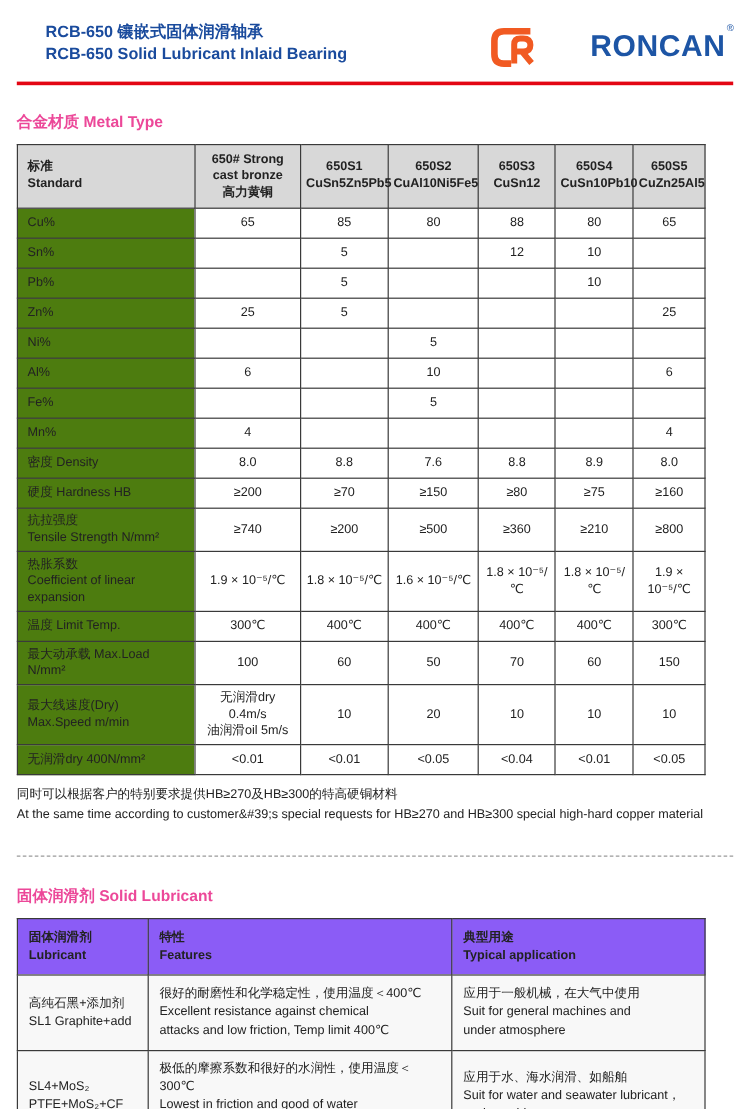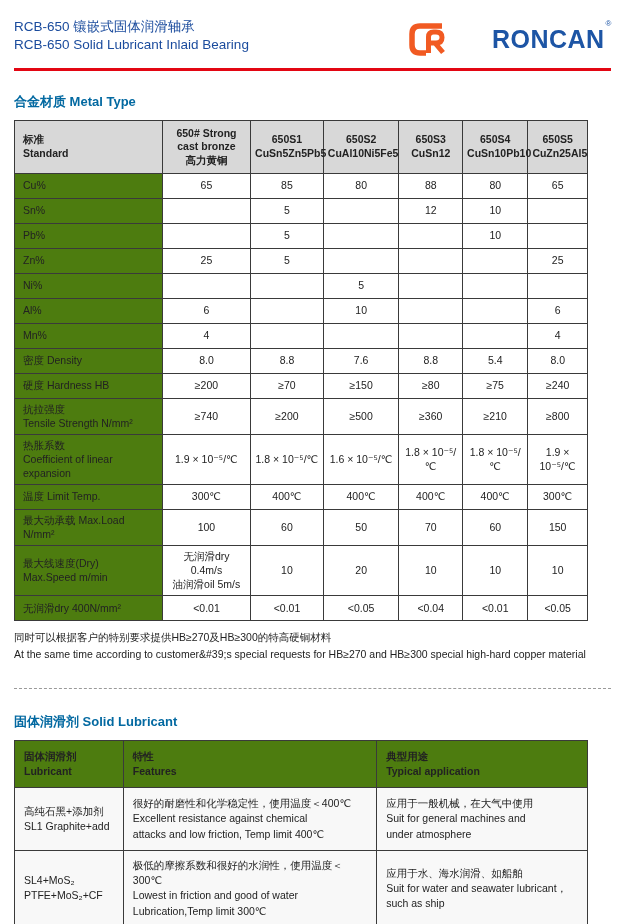--- a/index.html
+++ b/index.html
@@ -6,29 +6,29 @@
   body{
     width:625px;min-height:924px;background:#ffffff;color:#222;
     font-family:"Liberation Sans","DejaVu Sans",sans-serif;
     -webkit-font-smoothing:antialiased;
   }
   .page{padding:18px 14px 20px 14px;}
 
   
   .hdr{display:flex;justify-content:space-between;align-items:flex-start;}
   .hdr-titles{line-height:1.35;}
-  .hdr-titles .t{font-weight:normal;font-size:13.5px;color:#1a4b9d;}
+  .hdr-titles .t{font-weight:bold;font-size:13.5px;color:#1a4b9d;margin-left:24px;}
   .logo{display:flex;align-items:center;margin-top:2px;gap:40px;}
   .logo svg{display:block;}
   .logo-text{font-weight:bold;font-size:25px;color:#1d55a5;letter-spacing:.5px;margin-left:5px;line-height:1;}
   .logo-reg{font-size:8px;color:#1d55a5;vertical-align:top;position:relative;top:-7px;left:1px;font-weight:normal;}
   .redline{height:3px;background:#e30613;margin-top:10px;}
 
   
-  .sec-title{font-weight:bold;font-size:13px;color:#0369a1;margin:22px 0 9px 0;}
+  .sec-title{font-weight:bold;font-size:13px;color:#ec4899;margin:22px 0 9px 0;}
 
   
   table{border-collapse:collapse;width:574px;table-layout:fixed;border-radius:12px;}
   .metal th,.metal td{
     border:1px solid #3a3a3a;font-size:10.5px;text-align:center;
     padding:4px 4px;white-space:pre-line;line-height:1.3;color:#222;
   }
   .metal thead th{background:#d8d8d8;font-weight:bold;height:44px;}
   .metal thead th.label-col{text-align:left;padding-left:8px;}
   .metal td.label-cell{background:#4d7c0f;text-align:left;padding-left:8px;}
@@ -36,21 +36,21 @@
 
   
   .notes{margin-top:8px;font-size:10.5px;line-height:1.55;color:#222;}
   .dashline{border-top:1.5px dashed #9a9a9a;margin:26px 0 0 0;}
 
   
   .lub th,.lub td{
     border:1px solid #3a3a3a;font-size:10.5px;text-align:left;
     padding:7px 9px;white-space:pre-line;line-height:1.45;color:#222;vertical-align:middle;
   }
-  .lub thead th{font-weight:bold;background:#4d7c0f;height:32px;vertical-align:middle;}
+  .lub thead th{font-weight:bold;background:#8b5cf6;height:32px;vertical-align:middle;}
   .lub td{background:#f8f8f8;height:48px;}
 </style>
 </head>
 <body>
 
 <div class="page">
 
   <div class="hdr">
     <div class="hdr-titles">
       <div class="t">RCB-650 镶嵌式固体润滑轴承</div>
@@ -148,45 +148,54 @@
         <tr>
           <td class="label-cell">Al%</td>
           <td>6</td>
           <td></td>
           <td>10</td>
           <td></td>
           <td></td>
           <td>6</td>
         </tr>
         <tr>
+          <td class="label-cell">Fe%</td>
+          <td></td>
+          <td></td>
+          <td>5</td>
+          <td></td>
+          <td></td>
+          <td></td>
+        </tr>
+        <tr>
           <td class="label-cell">Mn%</td>
           <td>4</td>
           <td></td>
           <td></td>
           <td></td>
           <td></td>
           <td>4</td>
         </tr>
         <tr>
           <td class="label-cell">密度 Density</td>
           <td>8.0</td>
           <td>8.8</td>
           <td>7.6</td>
           <td>8.8</td>
-          <td>5.4</td>
+          <td>8.9</td>
           <td>8.0</td>
         </tr>
         <tr>
           <td class="label-cell">硬度 Hardness HB</td>
           <td>≥200</td>
           <td>≥70</td>
           <td>≥150</td>
           <td>≥80</td>
           <td>≥75</td>
-          <td>≥240</td>
+          <td>≥160</td>
         </tr>
         <tr>
           <td class="label-cell">抗拉强度
 Tensile Strength N/mm²</td>
           <td>≥740</td>
           <td>≥200</td>
           <td>≥500</td>
           <td>≥360</td>
           <td>≥210</td>
           <td>≥800</td>

